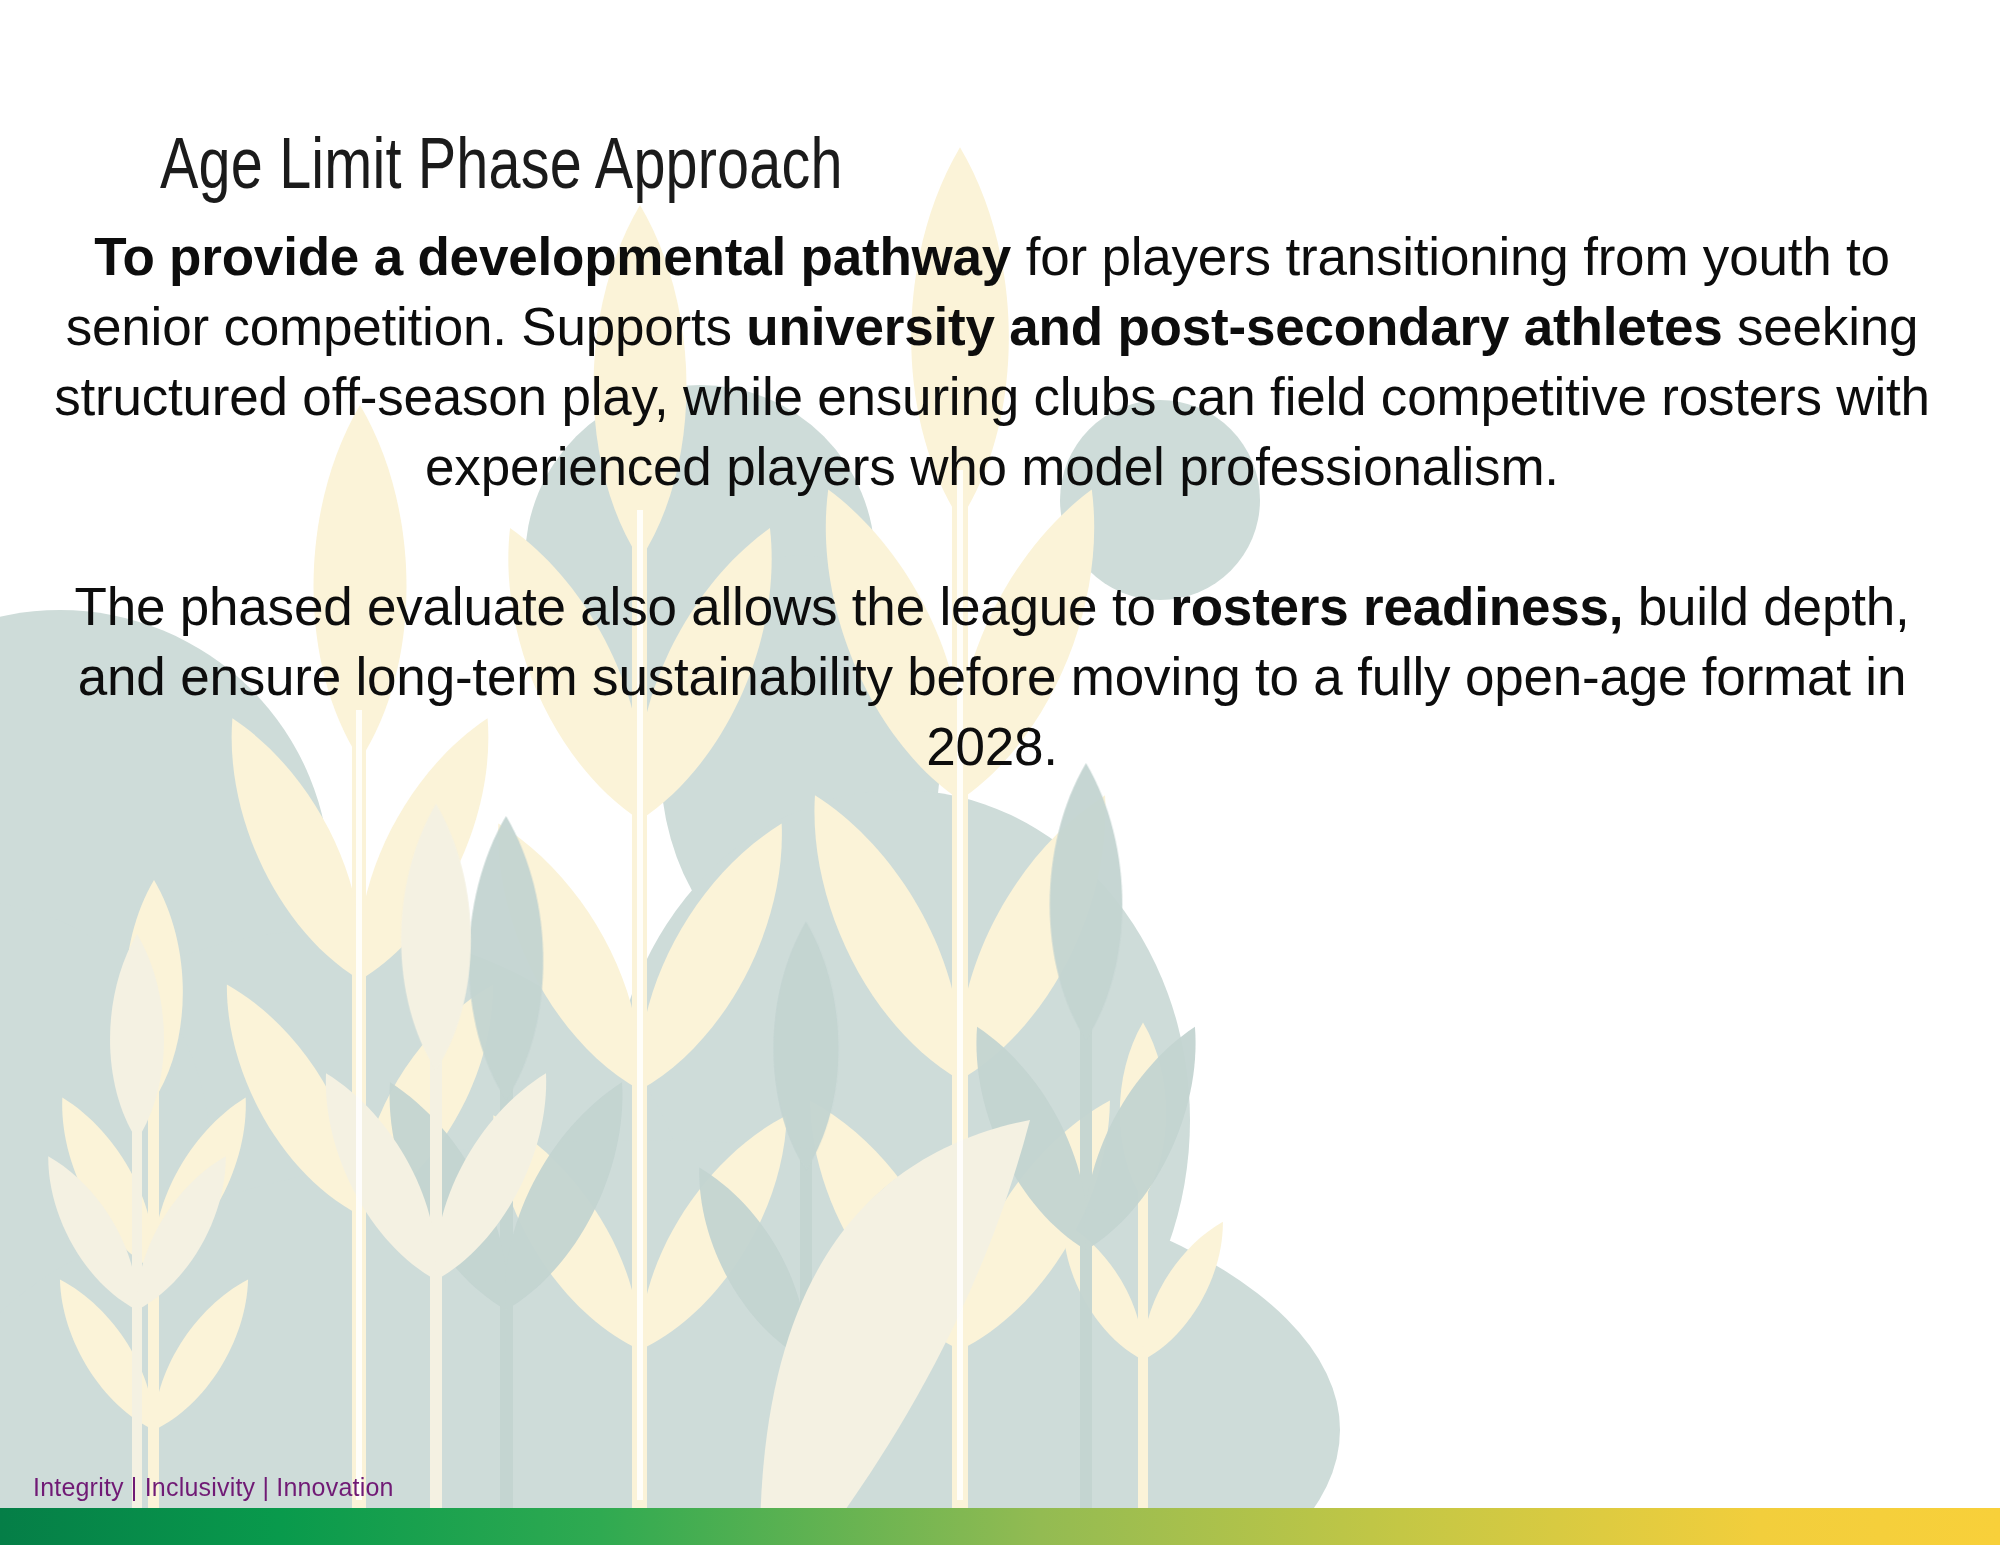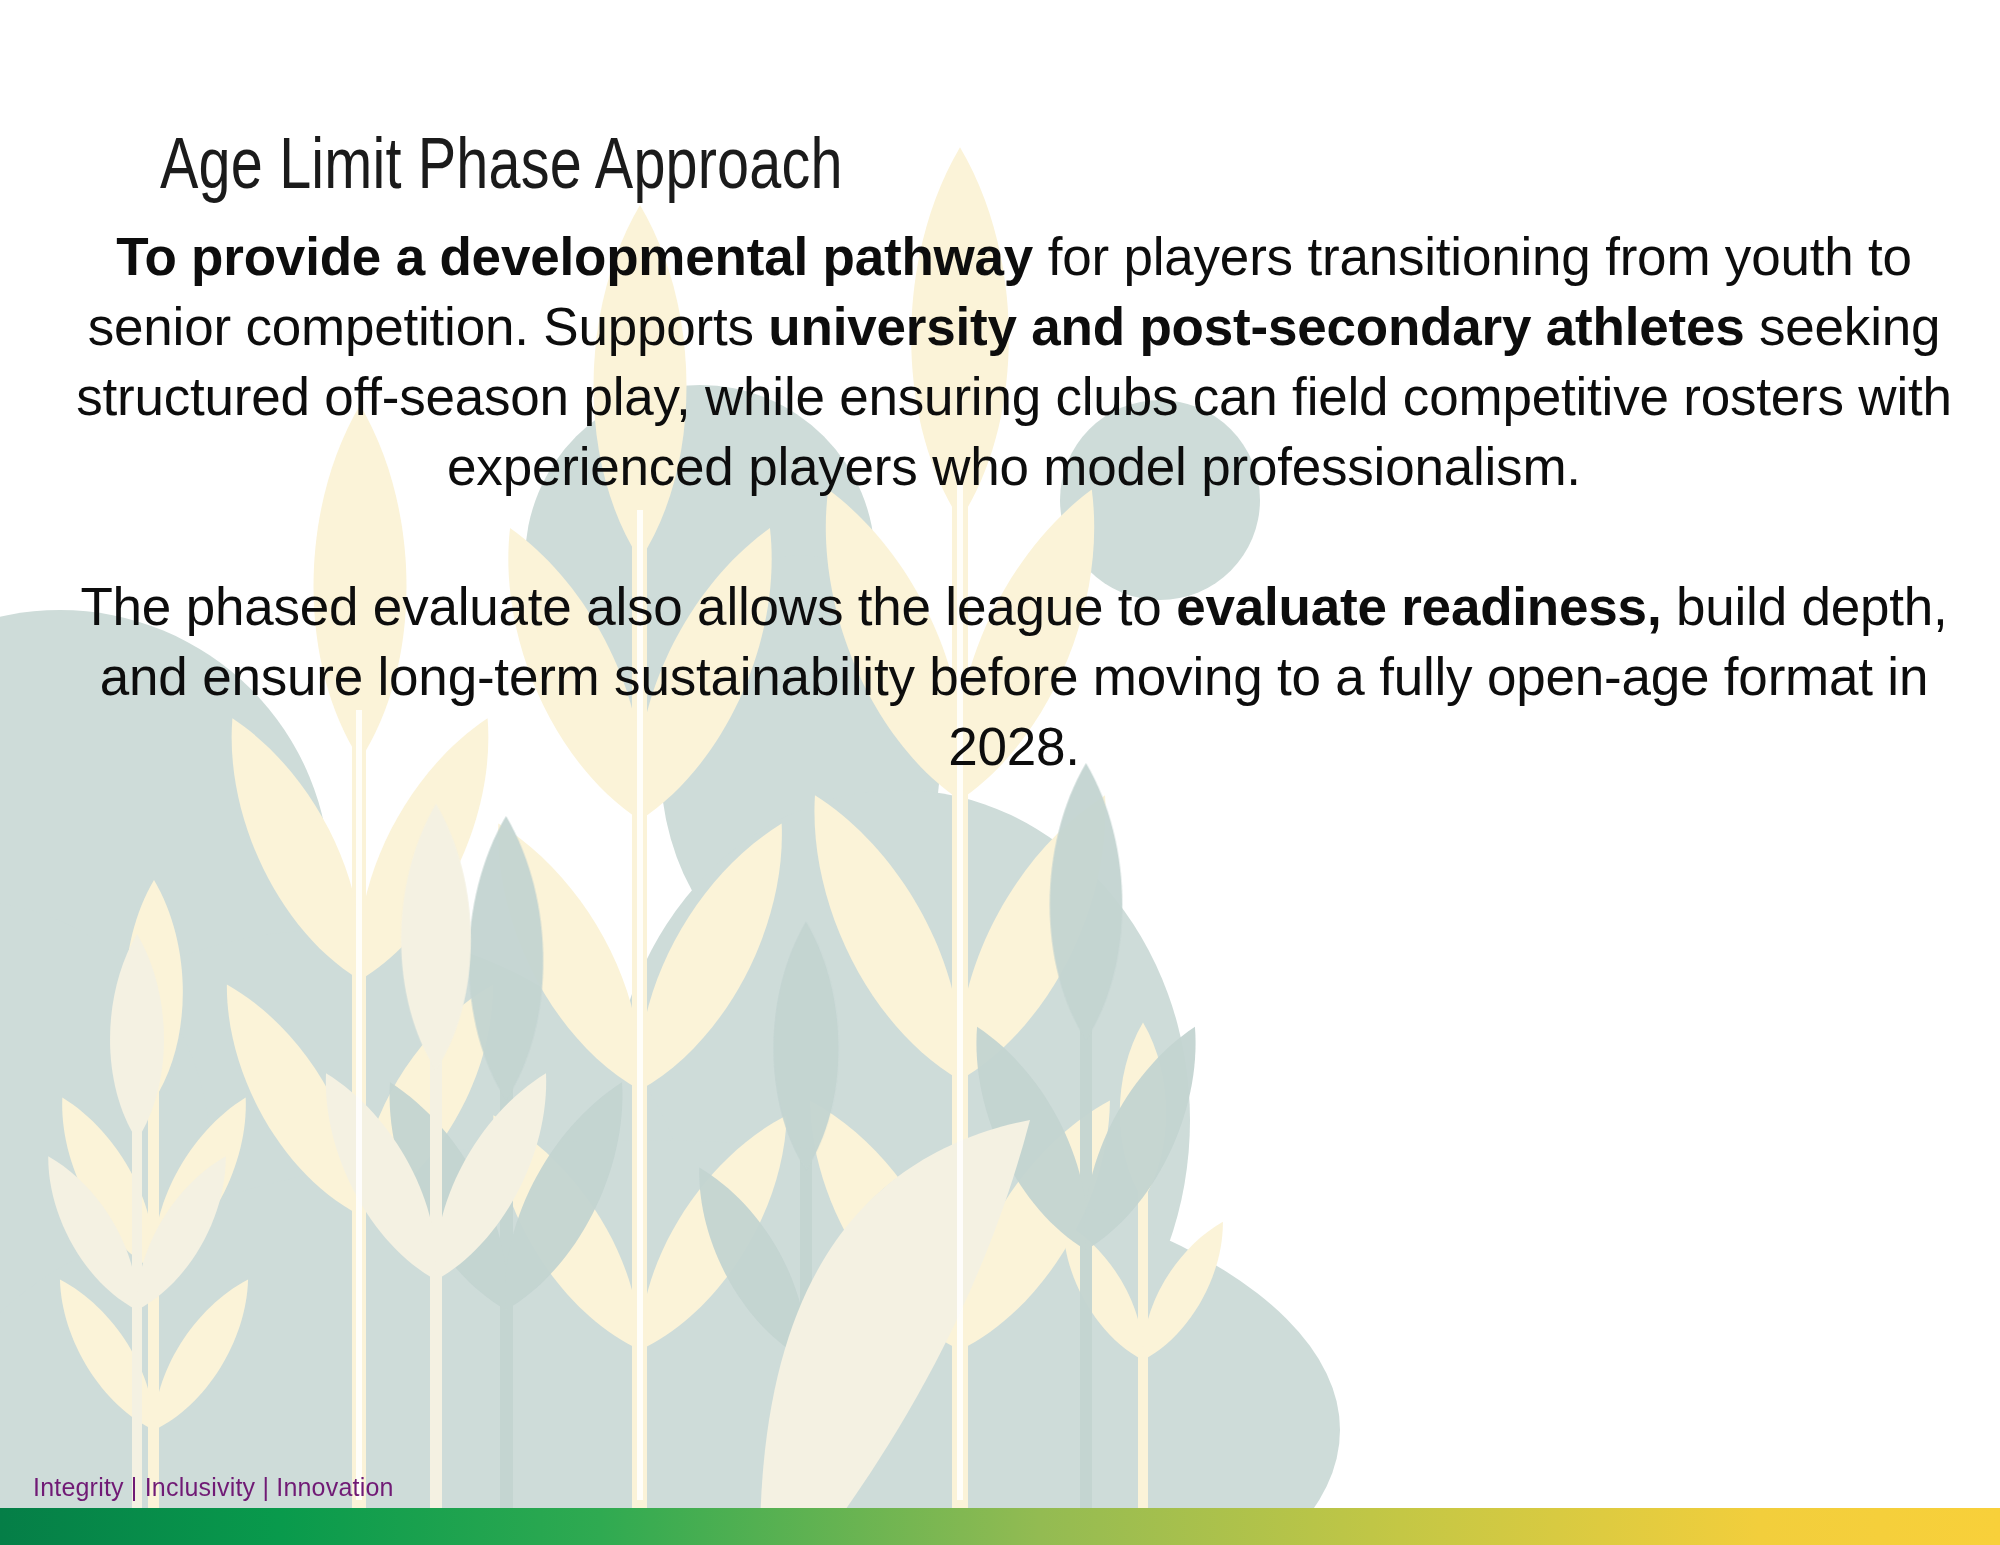--- a/index.html
+++ b/index.html
@@ -50,21 +50,21 @@
     font-weight: 400;
     color: #1b1b1b;
     letter-spacing: 0.2px;
     white-space: nowrap;
     transform: scaleX(0.80);
     transform-origin: left top;
   }
 
   .body-block {
     position: absolute;
-    left: 64px;
+    left: 42px;
     top: 222px;
     width: 1900px;
     text-align: center;
     font-size: 53px;
     line-height: 1.32;
     color: #0d0d0d;
     font-family: "Liberation Sans", sans-serif;
     letter-spacing: -0.2px;
   }
 
@@ -312,21 +312,21 @@
   </svg>
 
   <div class="content">
 
     <h1 class="slide-title" style="color: rgb(27, 27, 27);">Age Limit Phase Approach</h1>
 
     <div class="body-block" style="color: rgb(13, 13, 13);">
 
       <p><b>To provide a developmental pathway</b><span> for players transitioning from youth to senior competition. Supports </span><b>university and post-secondary athletes</b><span> seeking structured off-season play, while ensuring clubs can field competitive rosters with experienced players who model professionalism.</span></p>
 
-      <p><span>The phased evaluate also allows the league to </span><b>evaluate readiness,</b><span> build depth, and ensure long-term sustainability before moving to a fully open-age format in 2028.</span></p>
+      <p><span>The phased evaluate also allows the league to </span><b>rosters readiness,</b><span> build depth, and ensure long-term sustainability before moving to a fully open-age format in 2028.</span></p>
 
     </div>
 
     <div class="footer-tagline" style="color: #701a75;">Integrity | Inclusivity | Innovation</div>
 
   </div>
 
   <svg class="bottom-bar" viewBox="0 0 2000 37" preserveAspectRatio="none" xmlns="http://www.w3.org/2000/svg">
     <defs>
       <linearGradient id="barGrad" x1="0" y1="0" x2="1" y2="0">

